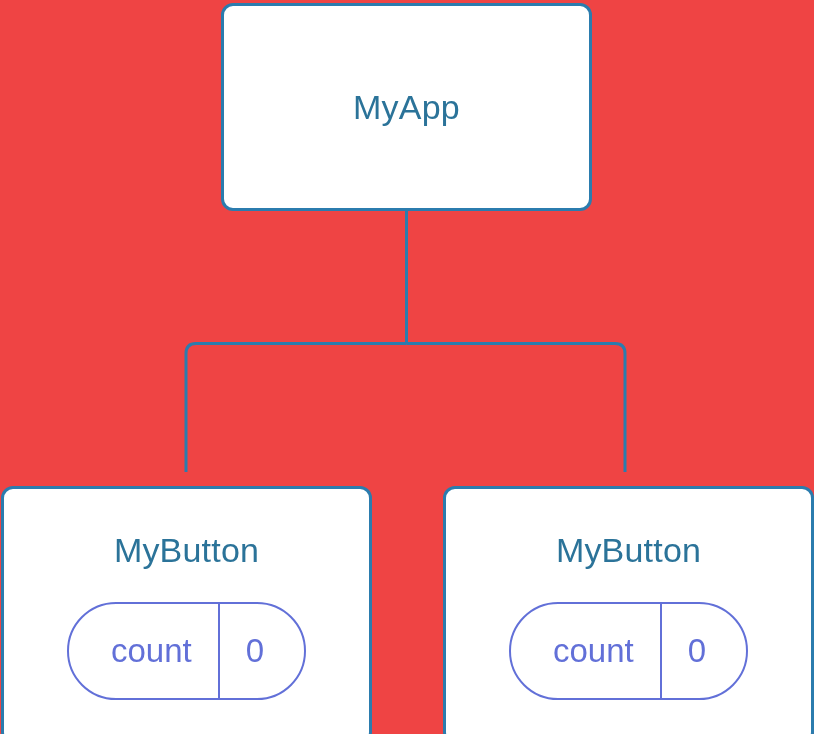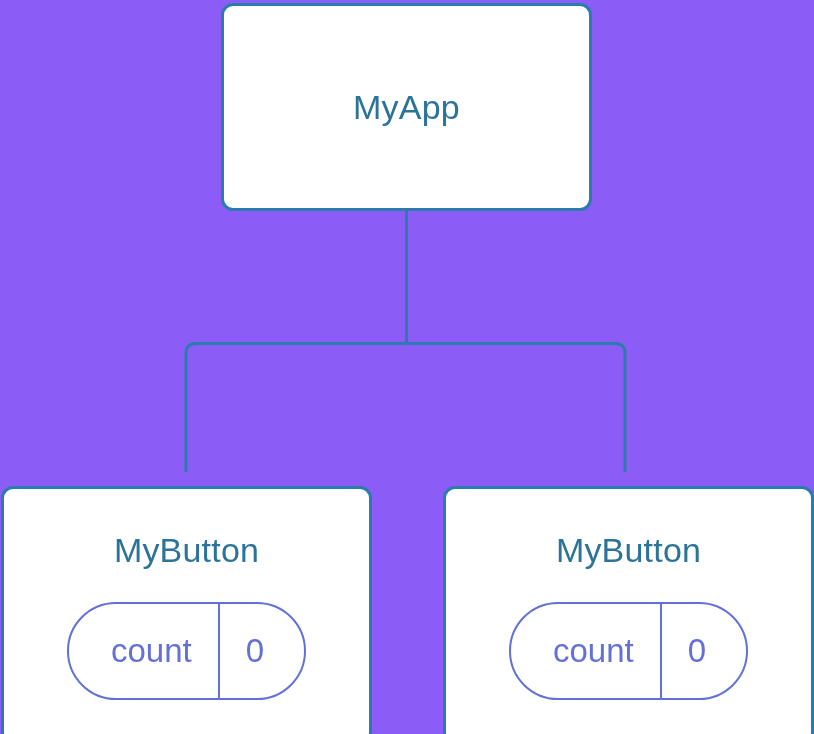--- a/index.html
+++ b/index.html
@@ -10,21 +10,21 @@
     width: 814px;
     height: 734px;
     overflow: hidden;
     font-family: "Liberation Sans", sans-serif;
   }
 
   #stage {
     position: relative;
     width: 814px;
     height: 734px;
-    background: #8b5cf6;
+    background: #ef4444;
     overflow: hidden;
   }
 
   
   #edges {
     position: absolute;
     left: 0;
     top: 0;
     width: 814px;
     height: 734px;

